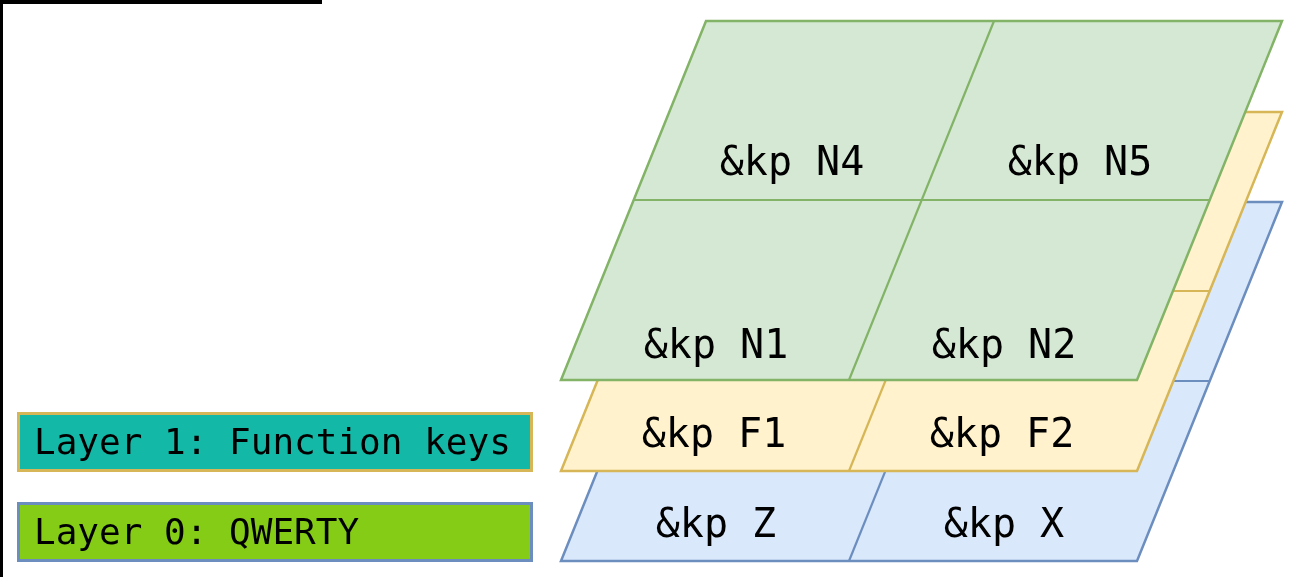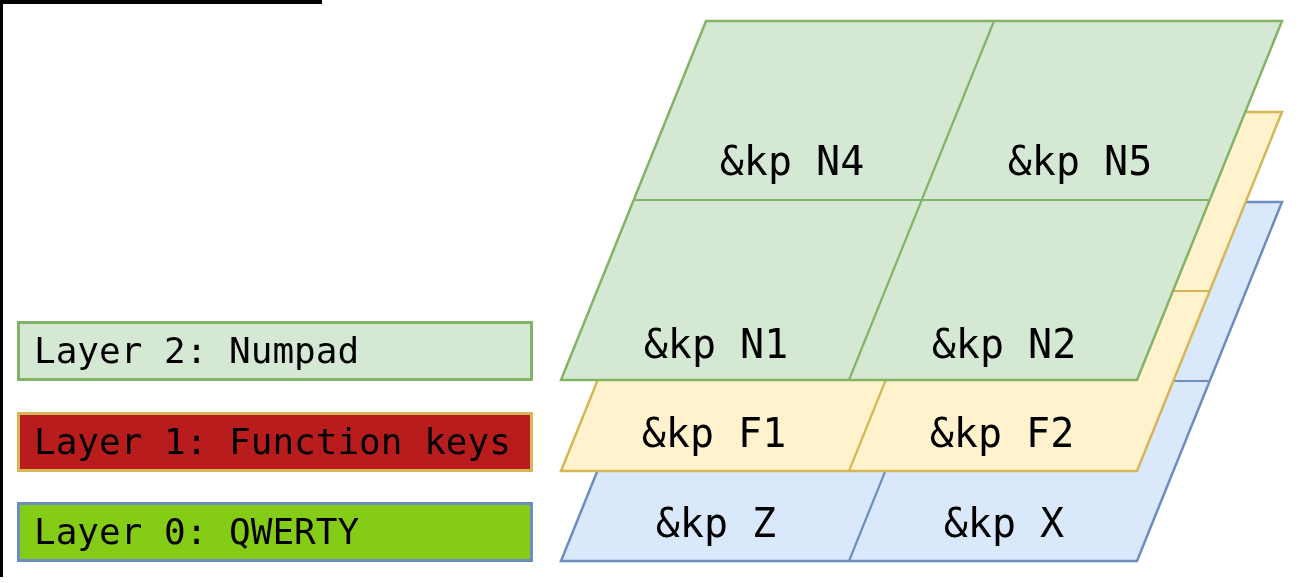--- a/index.html
+++ b/index.html
@@ -28,38 +28,37 @@
     height: 60px;
     box-sizing: border-box;
     border: 3px solid;
     font-size: 36px;
     line-height: 54px;
     padding-left: 14px;
     color: #000;
     white-space: nowrap;
   }
   .legend-numpad   { top: 321px; background: #d5e8d4; border-color: #82b366; }
-  .legend-function { top: 412px; background: #b91c1c; border-color: #d6b656; }
+  .legend-function { top: 412px; background: #14b8a6; border-color: #d6b656; }
   .legend-qwerty   { top: 502px; background: #84cc16; border-color: #6c8ebf; }
   svg.stack { position: absolute; left: 0; top: 0; }
   svg.stack text {
     font-family: "DejaVu Sans Mono", monospace;
     font-size: 40px;
     fill: #000;
   }
 </style>
 </head>
 <body>
 
 <div class="screen">
 
   <div class="frame-top"></div>
   <div class="frame-left"></div>
 
-  <div class="legend-box legend-numpad">Layer 2: Numpad</div>
   <div class="legend-box legend-function">Layer 1: Function keys</div>
   <div class="legend-box legend-qwerty">Layer 0: QWERTY</div>
 
   <svg class="stack" width="1303" height="583" viewBox="0 0 1303 583">
 
     <g transform="translate(0,181)" fill="none" stroke-width="2.5" stroke="#6c8ebf">
       <polygon points="706,21 1282,21 1137,380 561,380" fill="#dae8fc"></polygon>
       <line x1="994" y1="21" x2="849" y2="380" stroke-width="2.2"></line>
       <line x1="634" y1="200" x2="1210" y2="200" stroke-width="2.2"></line>
     </g>

